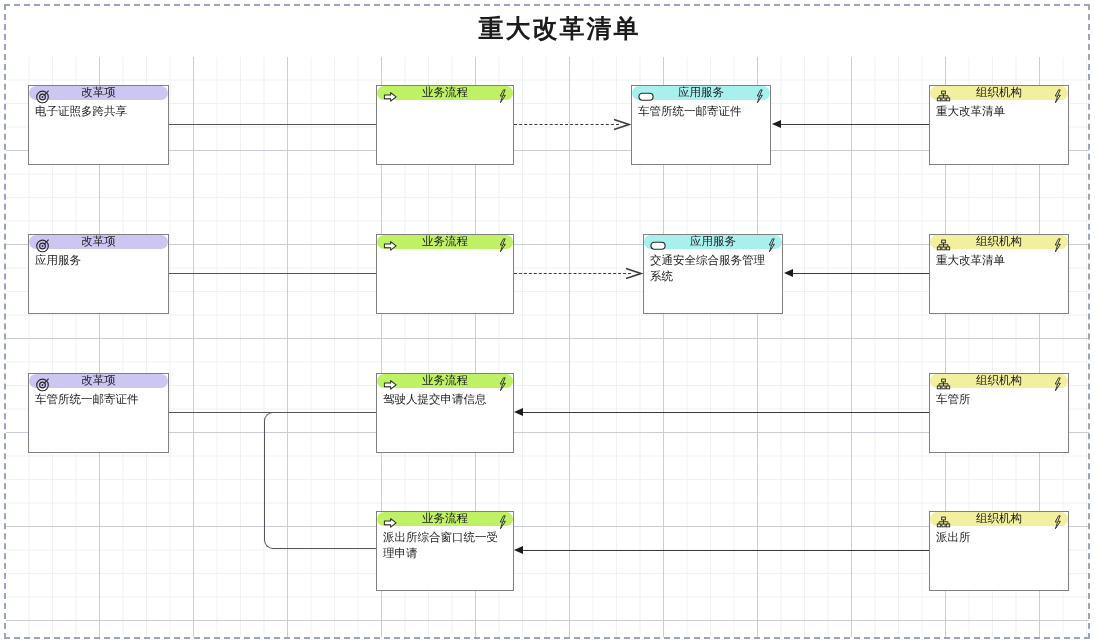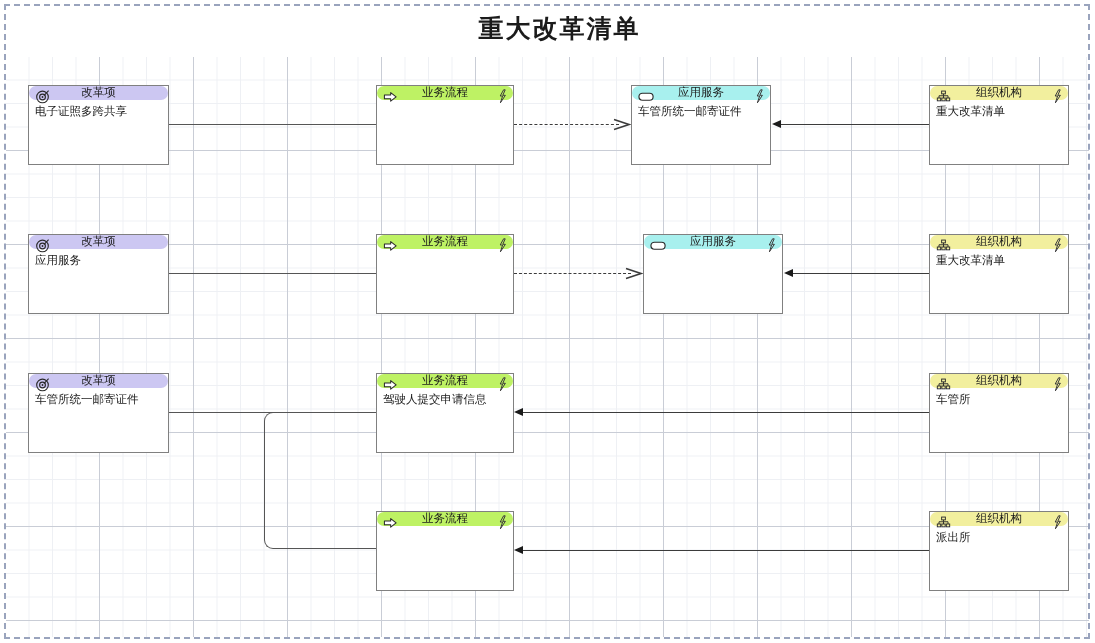--- a/index.html
+++ b/index.html
@@ -289,20 +289,21 @@
           <rect x="1" y="4" width="15" height="7.5" rx="3.7" ry="3.7" fill="#ffffff" stroke="#2a2a2a" stroke-width="1.2"></rect>
         </svg>
       </span>
       <span class="hdr-label">应用服务</span>
       <span class="hdr-ico-right">
         <svg width="11" height="15" viewBox="0 0 11 15">
           <path d="M6.6 0.8 L3.2 7.0 L5.6 7.0 L3.4 13.8 L8.4 6.3 L5.8 6.3 L8.2 0.8 Z" fill="none" stroke="#3a3a3a" stroke-width="1"></path>
         </svg>
       </span>
     </div>
+    <div class="node-body">交通安全综合服务管理系统</div>
   </div>
 
   <div class="node" style="left:929px; top:234px; width:140px; height:80px;">
     <div class="node-hdr hdr-org">
       <span class="hdr-ico-left">
         <svg width="15" height="15" viewBox="0 0 16 16">
           <rect x="6" y="2.2" width="4" height="3" fill="none" stroke="#2a2a2a" stroke-width="1"></rect>
           <rect x="1.4" y="9.6" width="3.6" height="3" fill="none" stroke="#2a2a2a" stroke-width="1"></rect>
           <rect x="6.2" y="9.6" width="3.6" height="3" fill="none" stroke="#2a2a2a" stroke-width="1"></rect>
           <rect x="11" y="9.6" width="3.6" height="3" fill="none" stroke="#2a2a2a" stroke-width="1"></rect>
@@ -397,20 +398,21 @@
           <path d="M1.5 6.3 H8.2 V3.8 L14 8.4 L8.2 13 V10.5 H1.5 Z" fill="#ffffff" stroke="#2a2a2a" stroke-width="1.1" stroke-linejoin="round"></path>
         </svg>
       </span>
       <span class="hdr-label">业务流程</span>
       <span class="hdr-ico-right">
         <svg width="11" height="15" viewBox="0 0 11 15">
           <path d="M6.6 0.8 L3.2 7.0 L5.6 7.0 L3.4 13.8 L8.4 6.3 L5.8 6.3 L8.2 0.8 Z" fill="none" stroke="#3a3a3a" stroke-width="1"></path>
         </svg>
       </span>
     </div>
+    <div class="node-body">派出所综合窗口统一受理申请</div>
   </div>
 
   <div class="node" style="left:929px; top:511px; width:140px; height:80px;">
     <div class="node-hdr hdr-org">
       <span class="hdr-ico-left">
         <svg width="15" height="15" viewBox="0 0 16 16">
           <rect x="6" y="2.2" width="4" height="3" fill="none" stroke="#2a2a2a" stroke-width="1"></rect>
           <rect x="1.4" y="9.6" width="3.6" height="3" fill="none" stroke="#2a2a2a" stroke-width="1"></rect>
           <rect x="6.2" y="9.6" width="3.6" height="3" fill="none" stroke="#2a2a2a" stroke-width="1"></rect>
           <rect x="11" y="9.6" width="3.6" height="3" fill="none" stroke="#2a2a2a" stroke-width="1"></rect>

